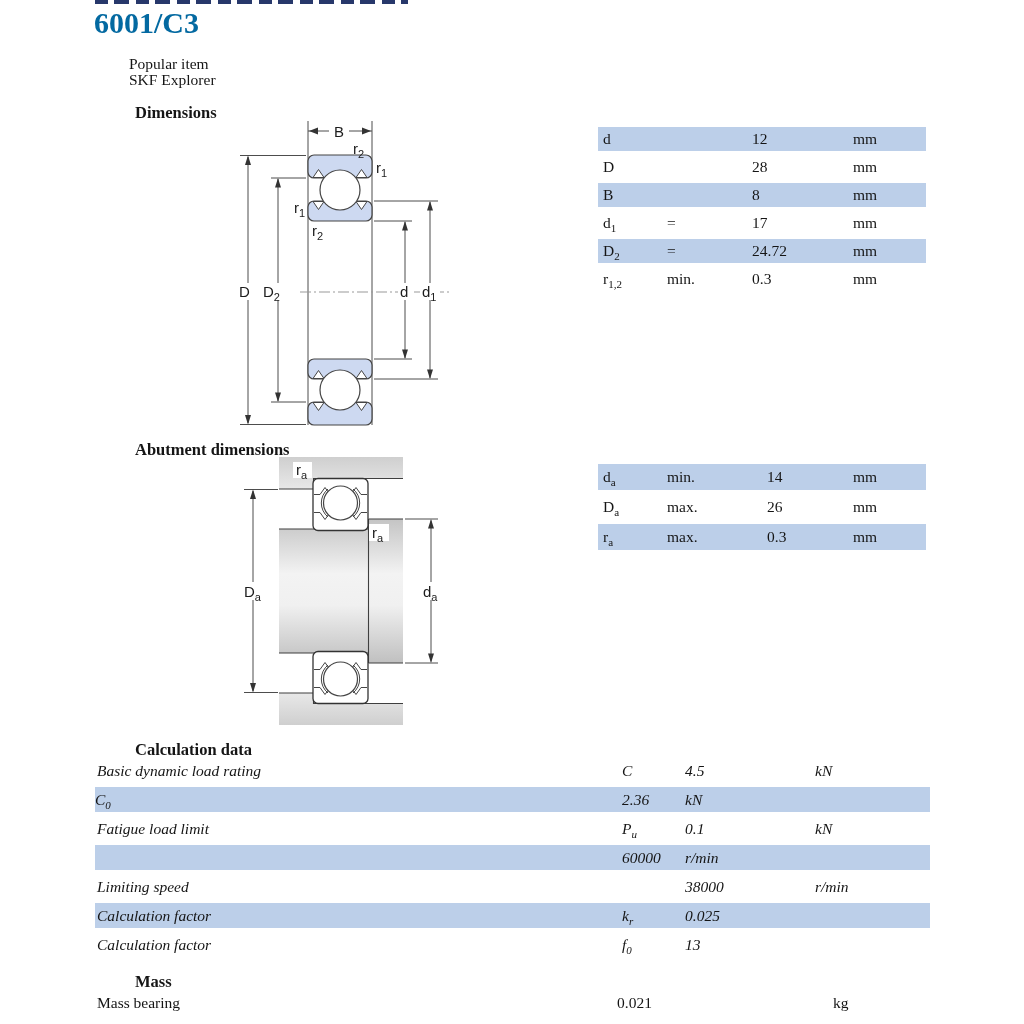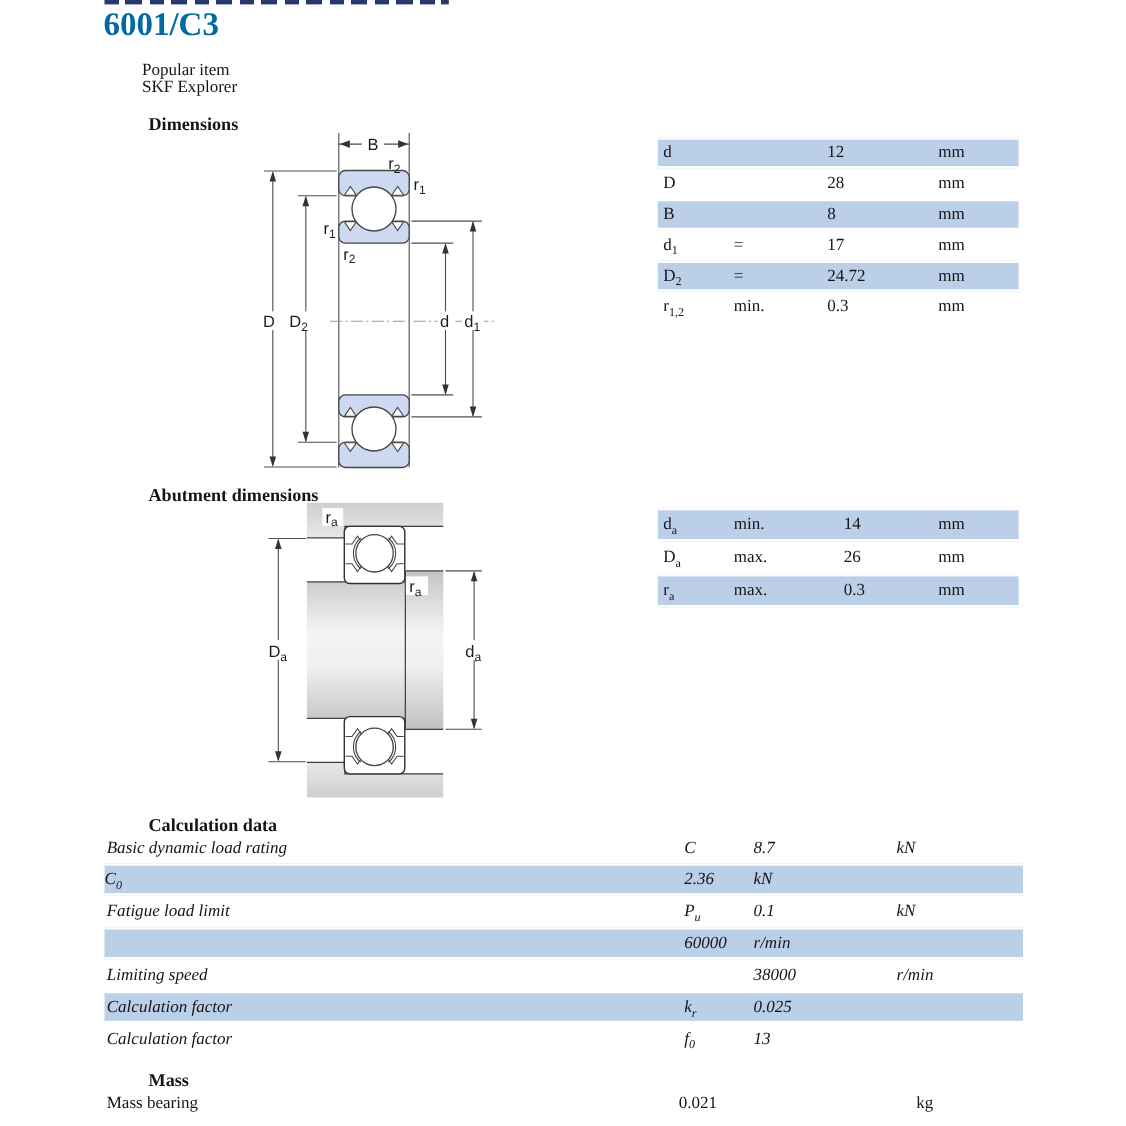--- a/index.html
+++ b/index.html
@@ -258,21 +258,21 @@
       <span class="c">max.</span>
       <span class="c">0.3</span>
       <span class="c">mm</span>
     </div>
   </div>
 
   <div class="tbl calc">
     <div class="trow">
       <span class="c lab">Basic dynamic load rating</span>
       <span class="c"><span>C</span><sub></sub></span>
-      <span class="c">8.7</span>
+      <span class="c">4.5</span>
       <span class="c">kN</span>
     </div>
     <div class="trow">
       <span class="c"><span>C</span><sub>0</sub></span>
       <span class="c">2.36</span>
       <span class="c">kN</span>
     </div>
     <div class="trow">
       <span class="c lab">Fatigue load limit</span>
       <span class="c"><span>P</span><sub>u</sub></span>

